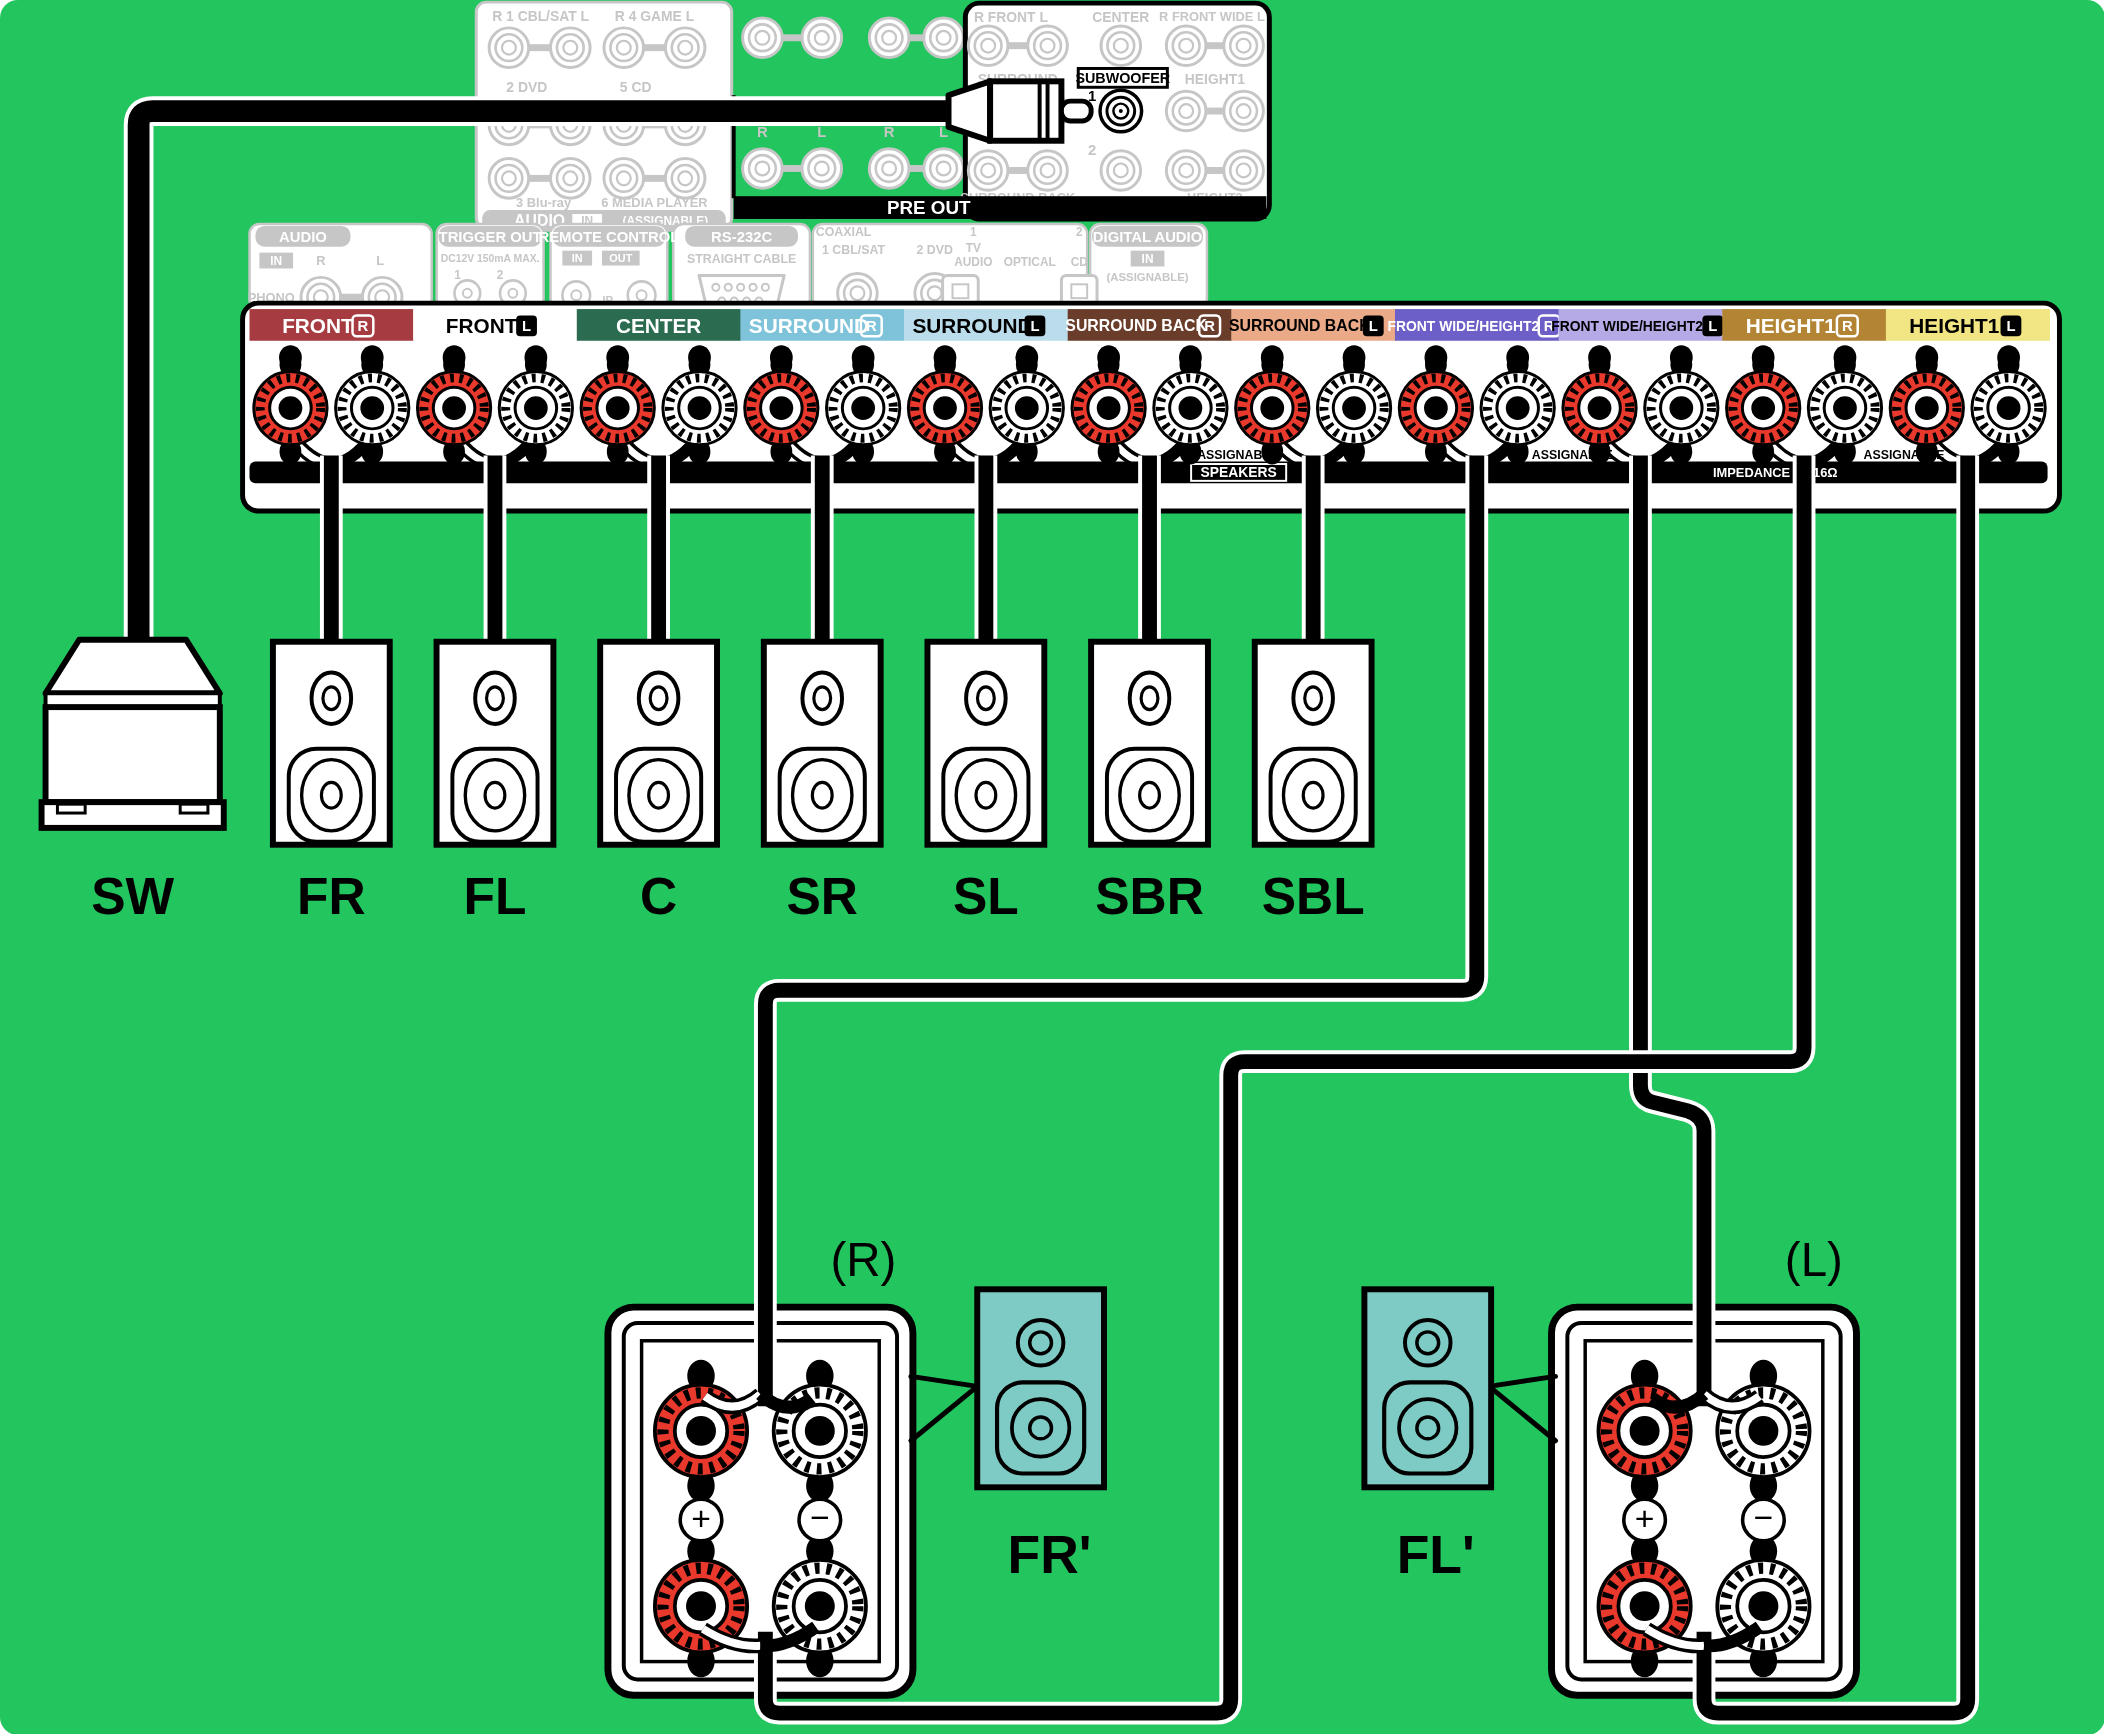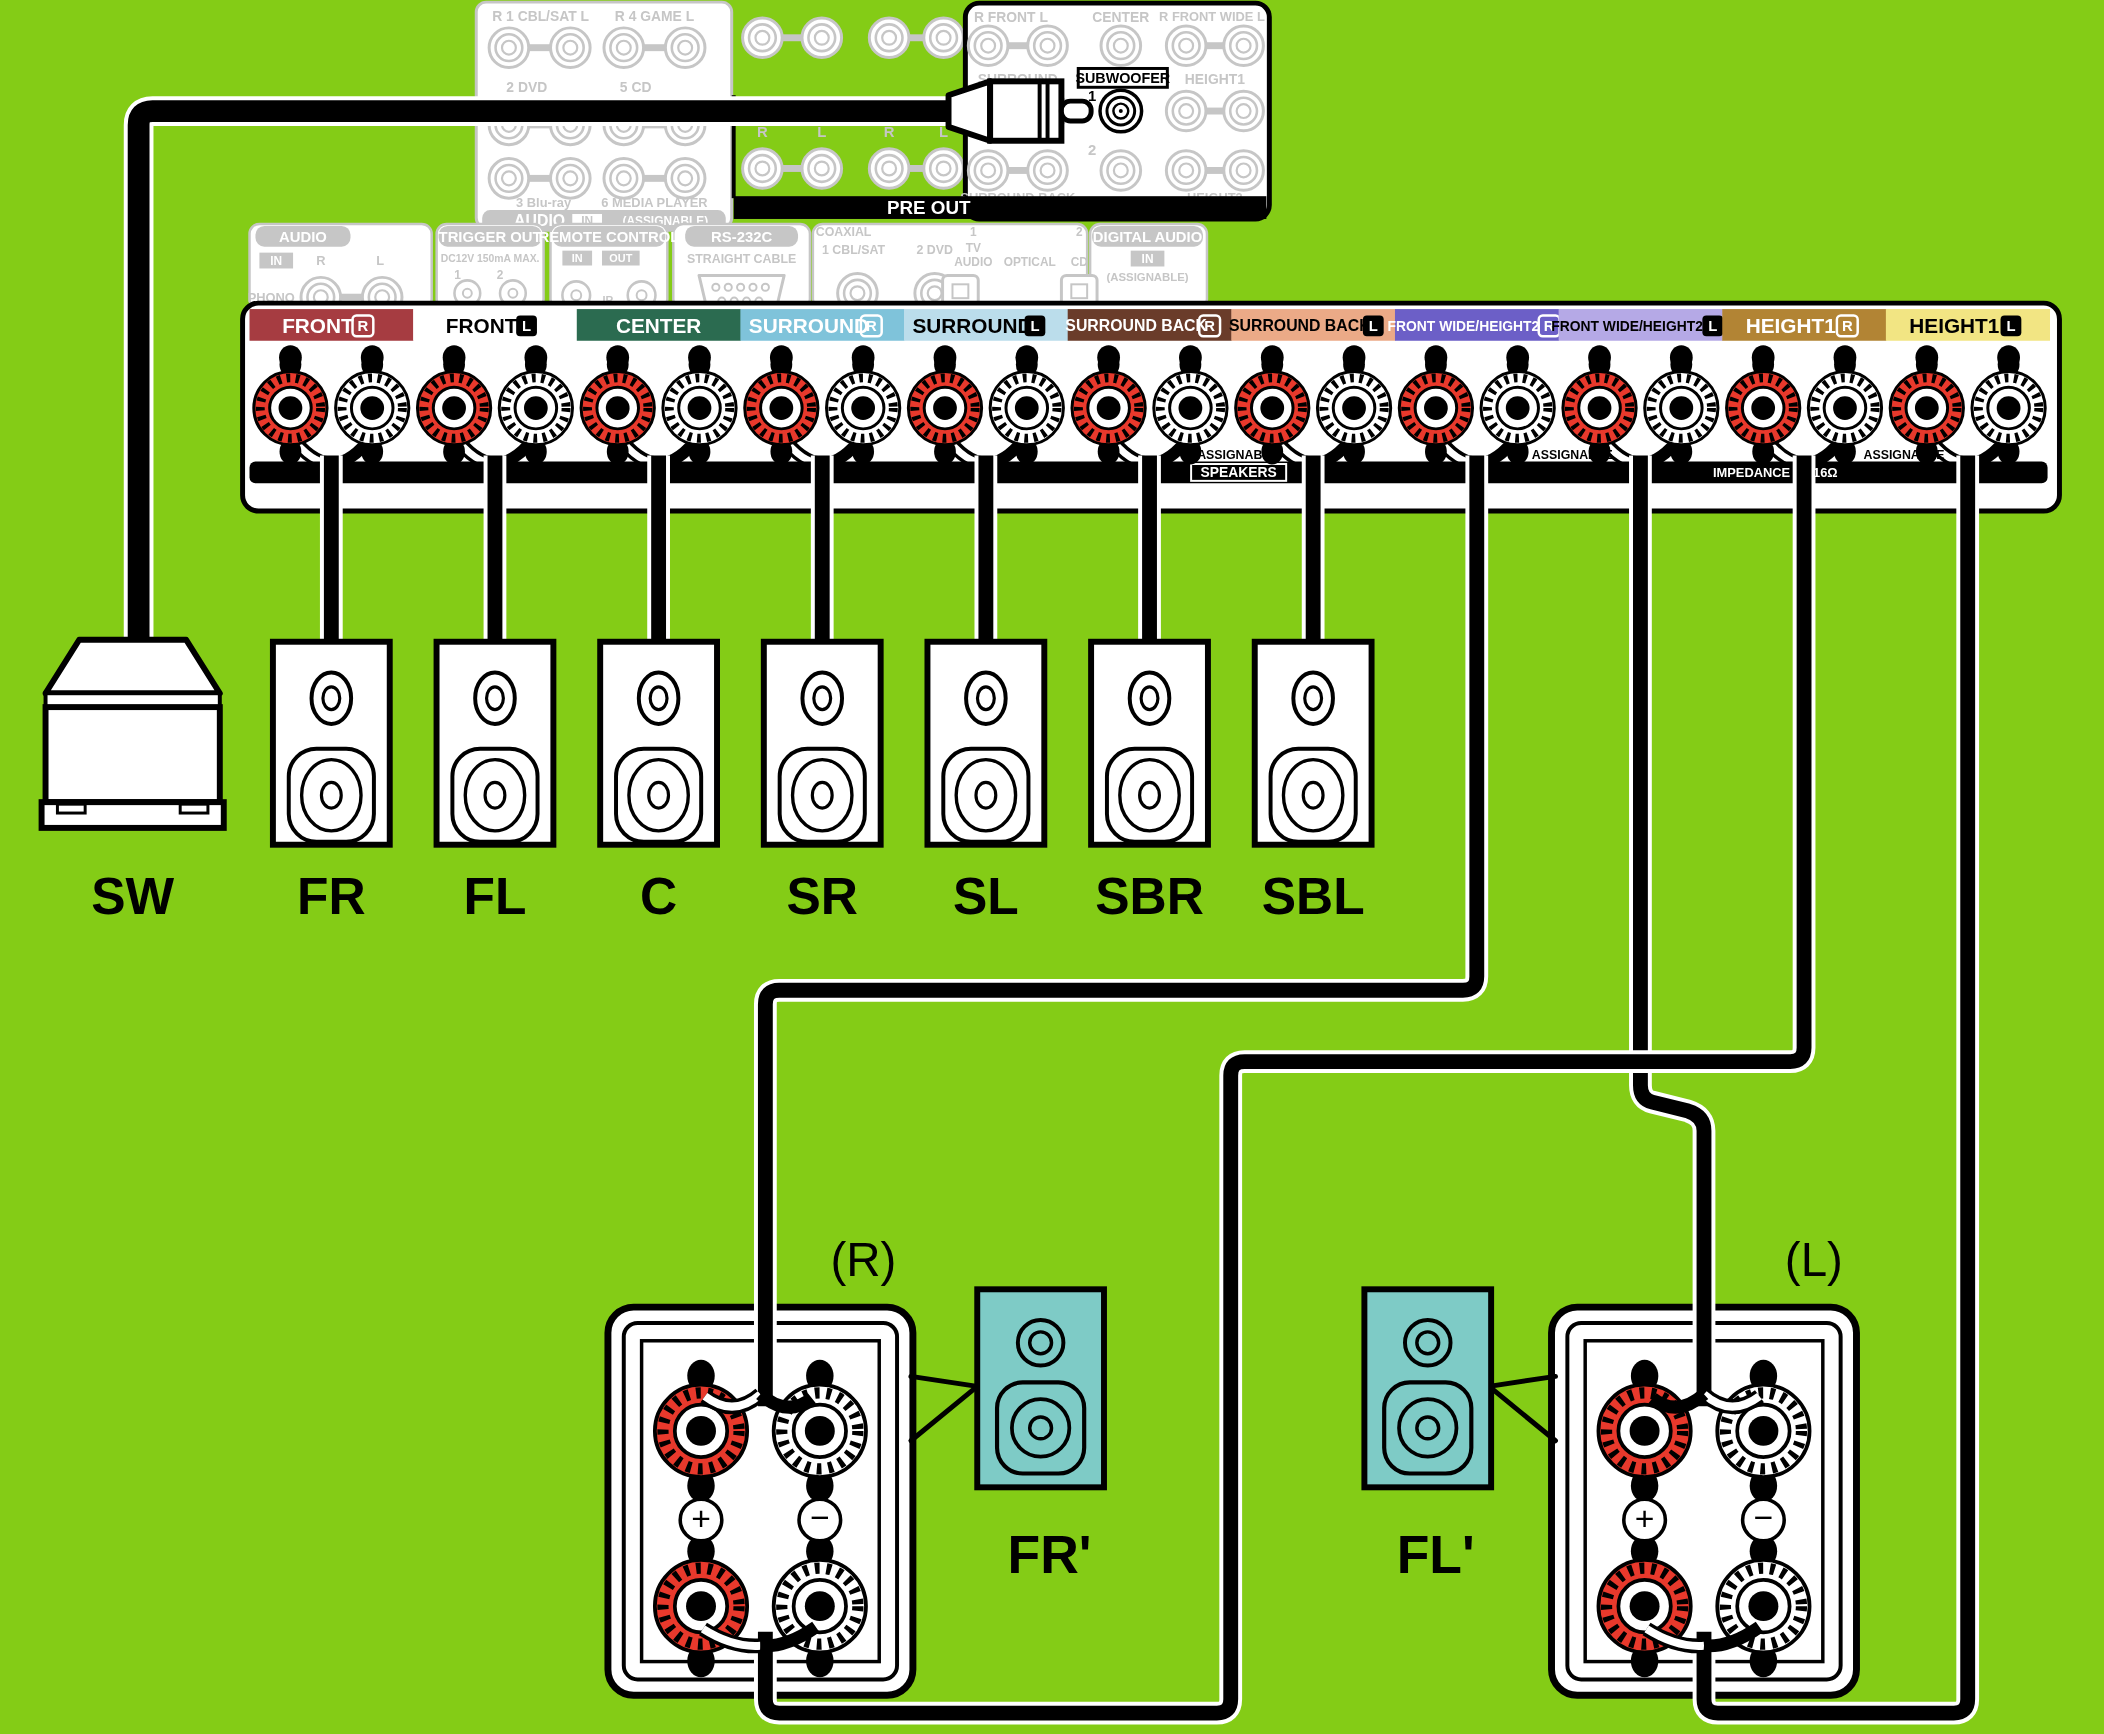--- a/index.html
+++ b/index.html
@@ -1,16 +1,16 @@
 <!DOCTYPE html>
 <html><head>
 <meta charset="utf-8">
 <style>
   html,body{margin:0;padding:0;background:#ffffff;}
-  #canvas{position:relative;width:2105px;height:1735px;background:#84cc16;overflow:hidden;}
+  #canvas{position:relative;width:2105px;height:1735px;background:#22c55e;overflow:hidden;border-radius:18px;}
   svg{display:block;}
   svg text{font-family:"Liberation Sans","DejaVu Sans",sans-serif;}
 </style>
 </head>
 <body>
 
 <div id="canvas">
   <svg id="diagram" width="2105" height="1735" viewBox="0 0 2126 1752">
     <defs id="defs">
         <g id="postR">

